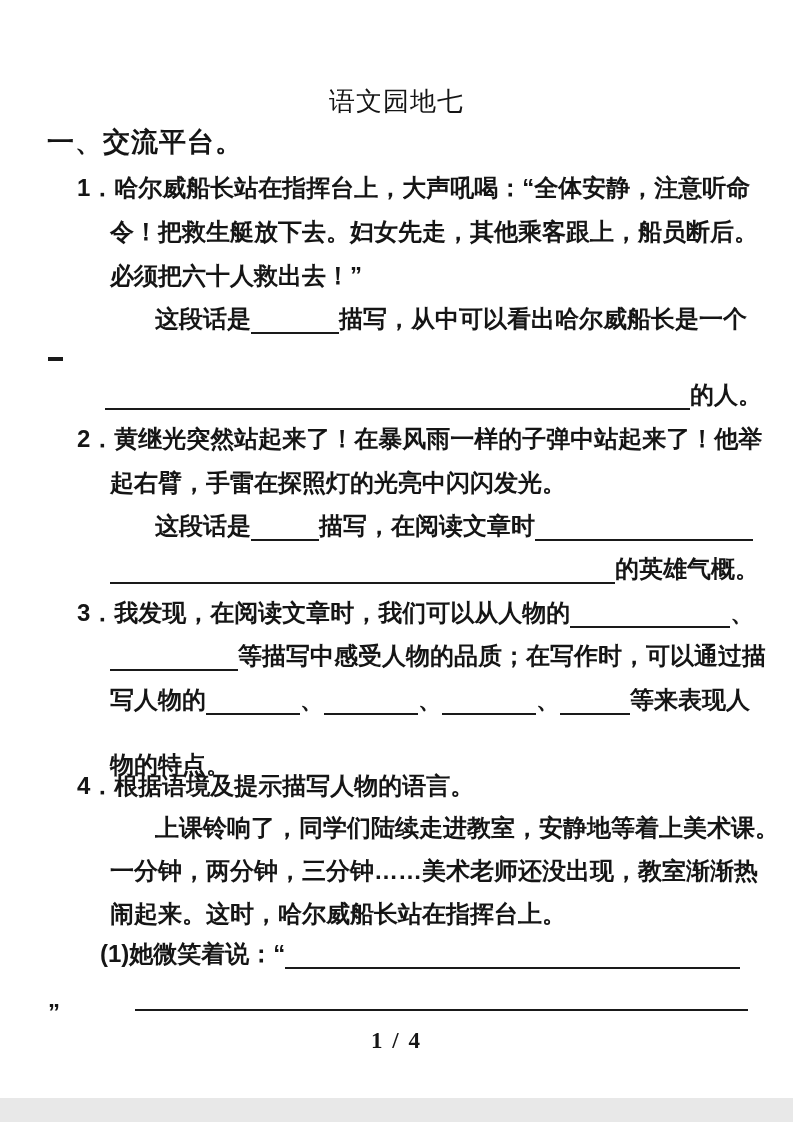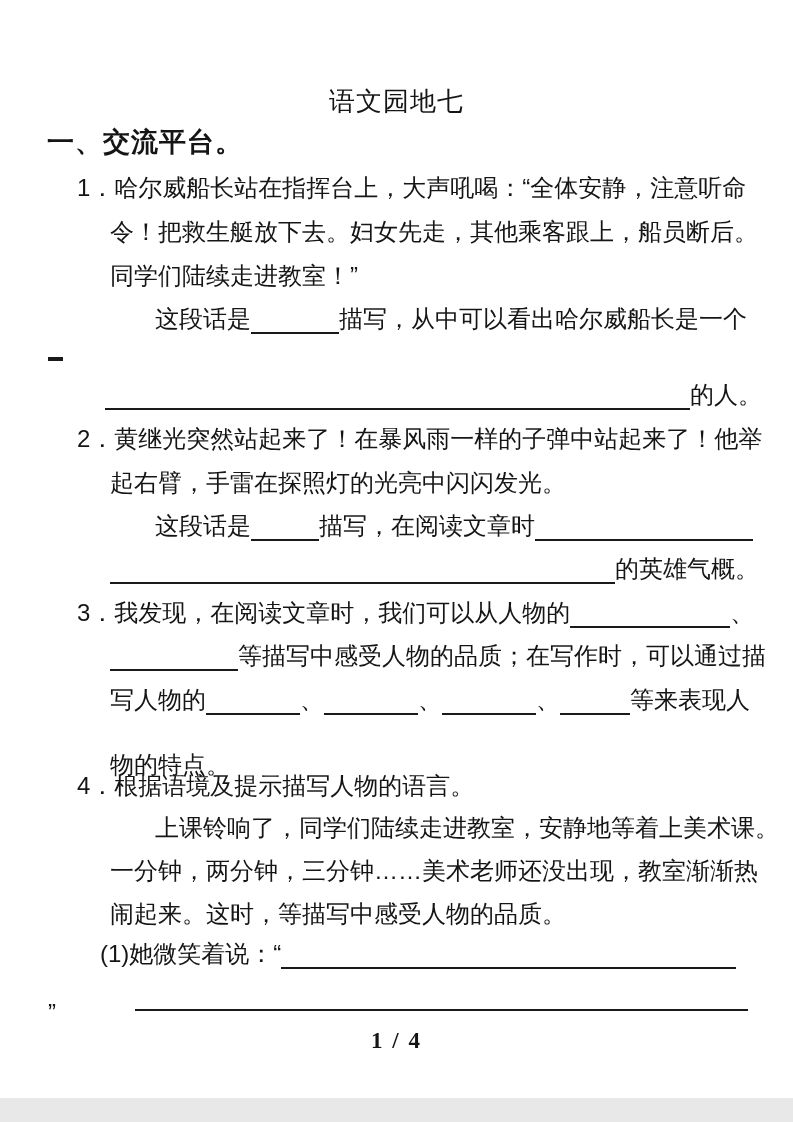--- a/index.html
+++ b/index.html
@@ -16,21 +16,21 @@
   .doc-title{
     position:absolute;top:84px;left:0;width:100%;
     text-align:center;font-size:26px;font-weight:500;letter-spacing:1px;
   }
   .section-heading{
     position:absolute;top:124px;left:47px;
     font-size:27px;font-weight:700;letter-spacing:1px;
   }
   .line{
     position:absolute;height:36px;line-height:36px;
-    font-size:24px;font-weight:400;white-space:nowrap;
+    font-size:24px;font-weight:700;white-space:nowrap;
   }
   .seg-text{display:inline;}
   .seg-blank{
     display:inline-block;height:0;
     border-bottom:2px solid #1a1a1a;
     position:relative;top:7px;
   }
   .seg-dash{
     display:inline-block;width:15px;height:4px;
     background:#1a1a1a;vertical-align:top;margin-top:8px;
@@ -44,34 +44,34 @@
 </style>
 </head>
 <body>
 
 <div class="page">
   <div class="doc-title">语文园地七</div>
   <div class="section-heading">一、交流平台。</div>
   <div id="lines">
       <div class="line" style="top: 170px; left: 77px;"><span class="seg-text">1．哈尔威船长站在指挥台上，大声吼喝：“全体安静，注意听命</span></div>
       <div class="line" style="top: 214px; left: 110px;"><span class="seg-text">令！把救生艇放下去。妇女先走，其他乘客跟上，船员断后。</span></div>
-      <div class="line" style="top: 258px; left: 110px;"><span class="seg-text">同学们陆续走进教室！”</span></div>
+      <div class="line" style="top: 258px; left: 110px;"><span class="seg-text">必须把六十人救出去！”</span></div>
       <div class="line" style="top: 301px; left: 155px;"><span class="seg-text">这段话是</span><span class="seg-blank" style="width: 88px;"></span><span class="seg-text">描写，从中可以看出哈尔威船长是一个</span></div>
       <div class="line" style="top: 349px; left: 48px;"><span class="seg-dash"></span></div>
       <div class="line" style="top: 377px; left: 105px;"><span class="seg-blank" style="width: 585px;"></span><span class="seg-text">的人。</span></div>
       <div class="line" style="top: 421px; left: 77px;"><span class="seg-text">2．黄继光突然站起来了！在暴风雨一样的子弹中站起来了！他举</span></div>
       <div class="line" style="top: 465px; left: 110px;"><span class="seg-text">起右臂，手雷在探照灯的光亮中闪闪发光。</span></div>
       <div class="line" style="top: 508px; left: 155px;"><span class="seg-text">这段话是</span><span class="seg-blank" style="width: 68px;"></span><span class="seg-text">描写，在阅读文章时</span><span class="seg-blank" style="width: 218px;"></span></div>
       <div class="line" style="top: 551px; left: 110px;"><span class="seg-blank" style="width: 505px;"></span><span class="seg-text">的英雄气概。</span></div>
       <div class="line" style="top: 595px; left: 77px;"><span class="seg-text">3．我发现，在阅读文章时，我们可以从人物的</span><span class="seg-blank" style="width: 160px;"></span><span class="seg-text">、</span></div>
       <div class="line" style="top: 638px; left: 110px;"><span class="seg-blank" style="width: 128px;"></span><span class="seg-text">等描写中感受人物的品质；在写作时，可以通过描</span></div>
       <div class="line" style="top: 682px; left: 110px;"><span class="seg-text">写人物的</span><span class="seg-blank" style="width: 94px;"></span><span class="seg-text">、</span><span class="seg-blank" style="width: 94px;"></span><span class="seg-text">、</span><span class="seg-blank" style="width: 94px;"></span><span class="seg-text">、</span><span class="seg-blank" style="width: 70px;"></span><span class="seg-text">等来表现人</span></div>
       <div class="line" style="top: 725px; left: 110px; margin-top: 22px;"><span class="seg-text">物的特点。</span></div>
       <div class="line" style="top: 768px; left: 77px;"><span class="seg-text">4．根据语境及提示描写人物的语言。</span></div>
       <div class="line" style="top: 810px; left: 155px;"><span class="seg-text">上课铃响了，同学们陆续走进教室，安静地等着上美术课。</span></div>
       <div class="line" style="top: 853px; left: 110px;"><span class="seg-text">一分钟，两分钟，三分钟……美术老师还没出现，教室渐渐热</span></div>
-      <div class="line" style="top: 896px; left: 110px;"><span class="seg-text">闹起来。这时，等描写中感受人物的品质。</span></div>
+      <div class="line" style="top: 896px; left: 110px;"><span class="seg-text">闹起来。这时，哈尔威船长站在指挥台上。</span></div>
       <div class="line" style="top: 936px; left: 100px;"><span class="seg-text">(1)她微笑着说：“</span><span class="seg-blank" style="width: 455px;"></span></div>
       <div class="line" style="top: 978px; left: 135px;"><span class="seg-blank" style="width: 613px;"></span></div>
       <div class="line" style="top: 995px; left: 48px;"><span class="seg-text">”</span></div>
     </div>
   <div class="page-footer">1 / 4</div>
 </div>
 
 </body></html>

